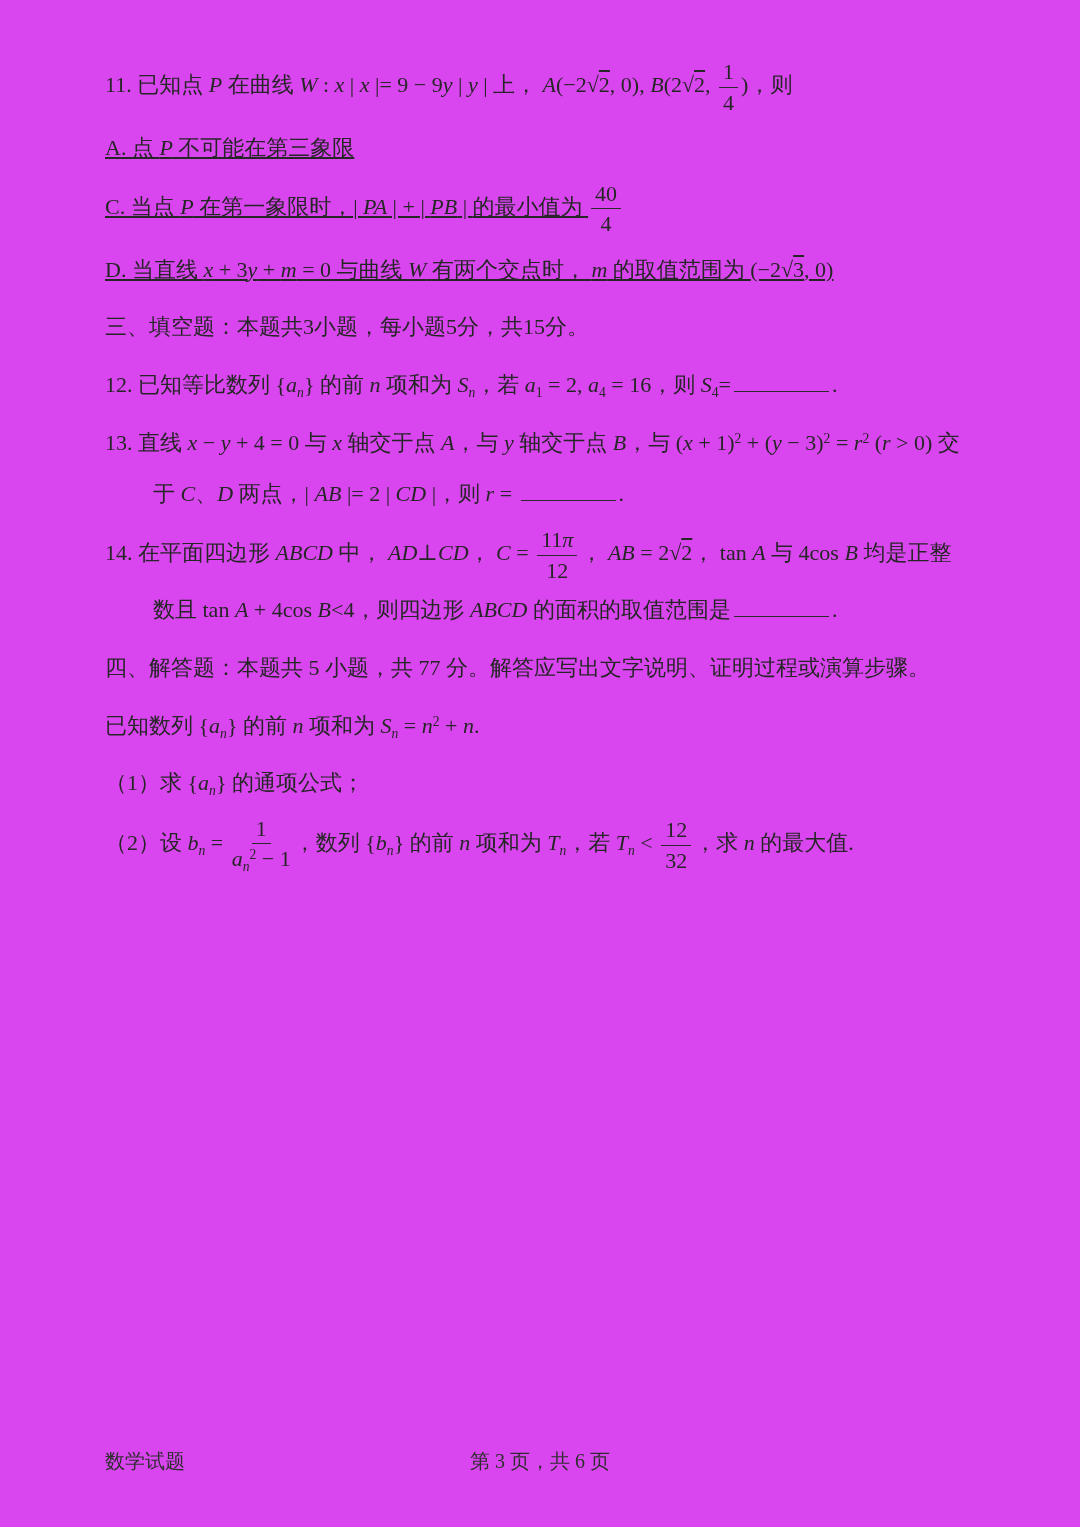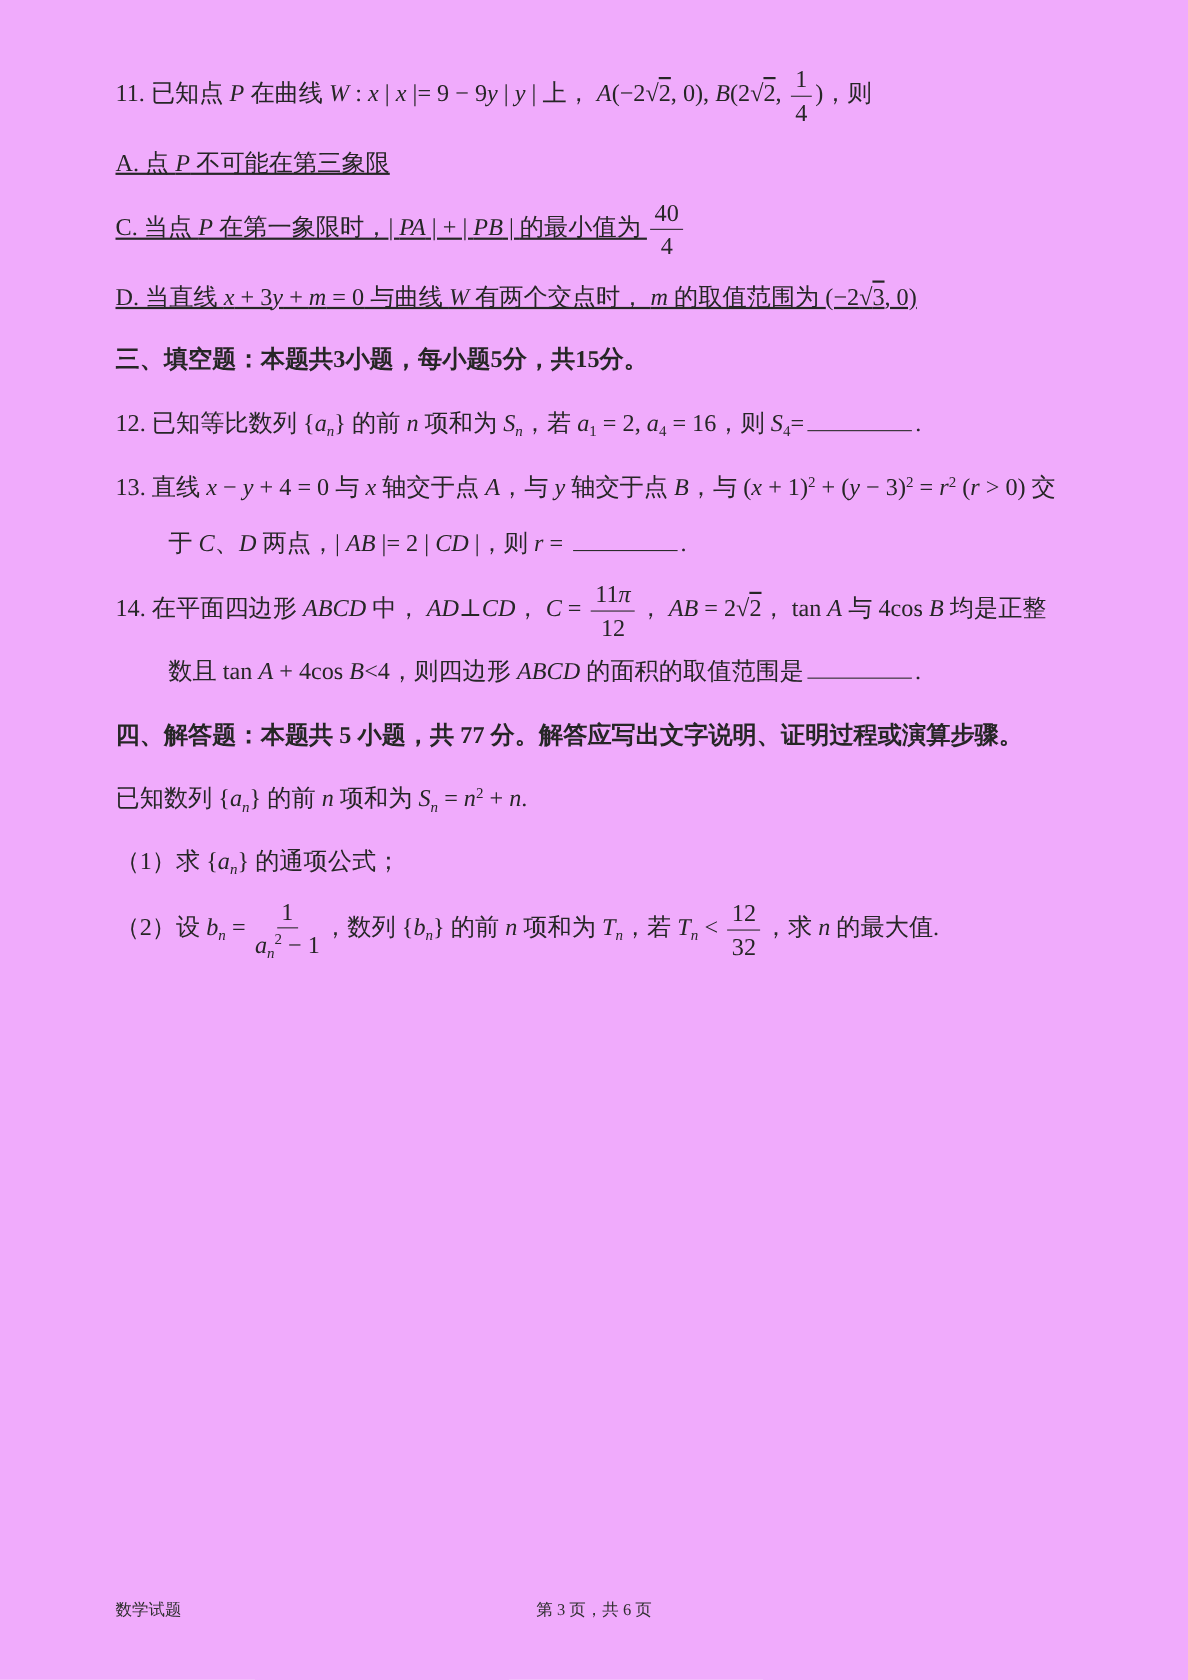--- a/index.html
+++ b/index.html
@@ -4,33 +4,33 @@
 <style>
   html,body{margin:0;padding:0;}
   body{
     width:1080px;height:1527px;
     background:#f4f4f2;
     font-family:"Liberation Serif","DejaVu Serif",serif;
   }
   .page{
     position:relative;
     width:1080px;height:1527px;
-    background:#f0abfc;
+    background:#d946ef;
     color:#262626;
     font-size:22px;
     line-height:2.35;
     overflow:hidden;
   }
   .content{
     padding:58px 110px 0 105px;
   }
   .content p{margin:0 0 6px;}
   .q{padding-left:48px;text-indent:-48px;}
   .opt{margin-left:48px;text-decoration:underline;}
-  .sec{font-weight:bold;}
+  .sec{font-weight:normal;}
   .sub-item{margin-left:48px;}
   .mb-lg{margin-bottom:16px;}
   .mb-md{margin-bottom:10px;}
   .it{font-style:italic;}
   .up{font-style:normal;}
   .cn{font-style:normal;}
   .sub{font-size:0.62em;vertical-align:-0.35em;}
   .sup{font-size:0.62em;vertical-align:0.55em;}
   .frac{
     display:inline-flex;flex-direction:column;align-items:center;
@@ -40,21 +40,21 @@
   .fnum{padding:0 4px 1px;border-bottom:1.6px solid #2b2b2b;}
   .fden{padding-top:1px;}
   .sqrt{font-style:normal;white-space:nowrap;}
   .rad{text-decoration:overline;}
   .blank{
     display:inline-block;width:95px;height:4px;
     border-bottom:1.6px solid #2b2b2b;margin:0 3px;
   }
   .footer{
     position:absolute;left:105px;right:105px;bottom:52px;
-    font-size:15px;line-height:1.4;color:#2e2e2e;
+    font-size:20px;line-height:1.4;color:#2e2e2e;
   }
   .footer-center{
     position:absolute;left:50%;transform:translateX(-50%);
   }
 </style>
 </head>
 <body>
 
 <div class="page">
   <main class="content">

